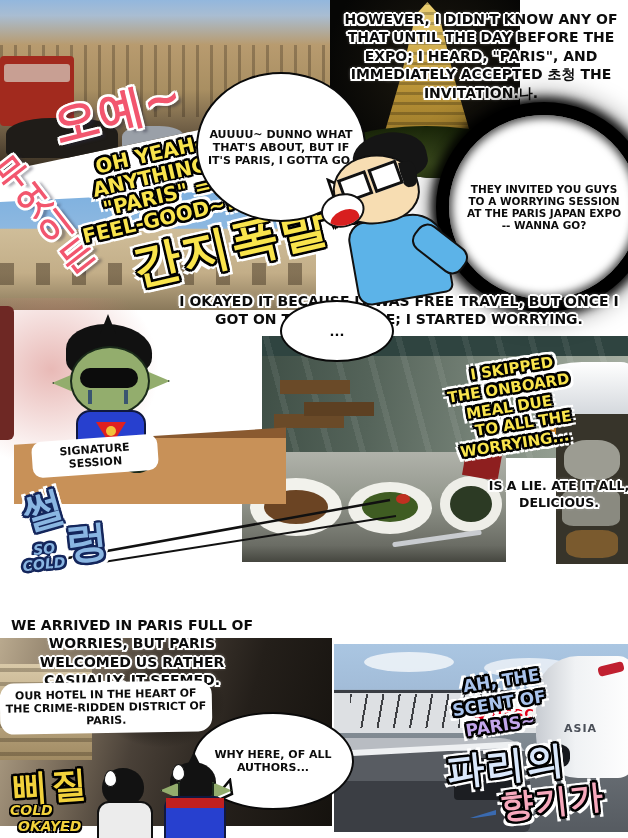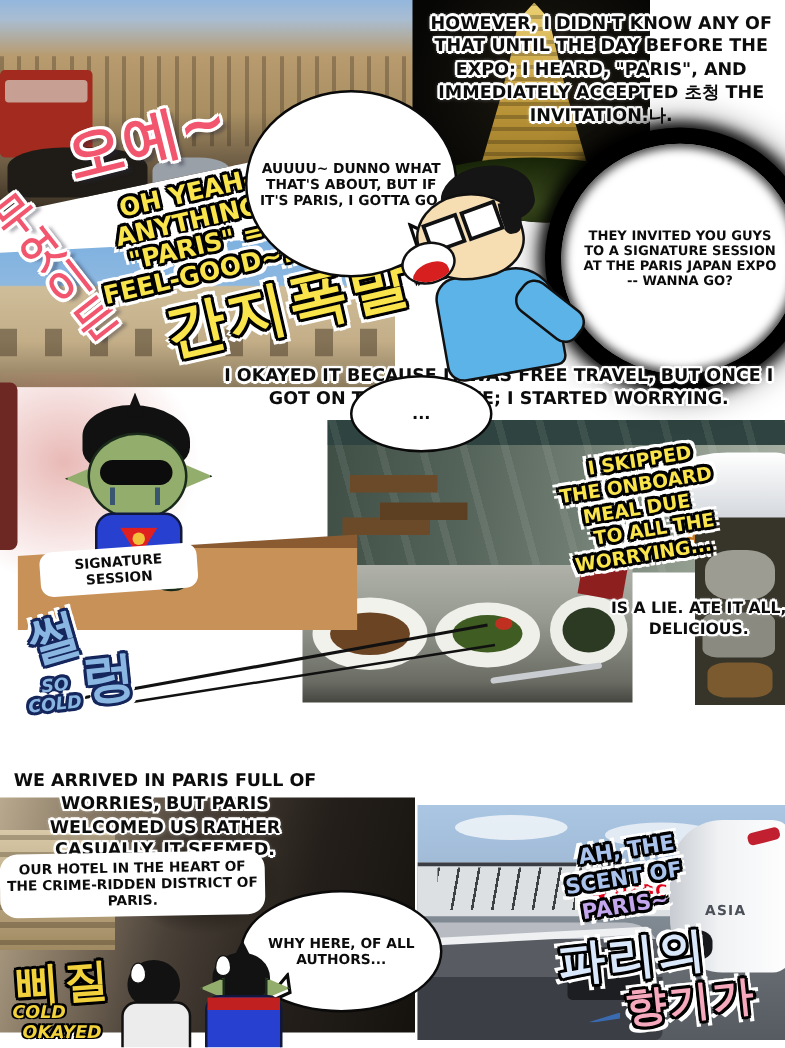--- a/index.html
+++ b/index.html
@@ -161,21 +161,21 @@
   <div class="bubble" style="left:196px;top:72px;width:150px;height:130px;z-index:6;font-size:11px;padding:8px;">
     <span>AUUUU~ DUNNO WHAT THAT'S ABOUT, BUT IF IT'S PARIS, I GOTTA GO.</span>
   </div>
   <svg class="abs" style="left:326px;top:178px;z-index:6;" width="34" height="30" viewBox="0 0 34 30">
     <polygon points="2,2 32,16 10,26" fill="#fff" stroke="#0a0a0a" stroke-width="2.5"></polygon>
   </svg>
 
   <div class="bubble" style="left:436px;top:102px;width:162px;height:156px;z-index:5;font-size:10.5px;padding:14px;
               border:13px solid #000;
               box-shadow:0 0 10px 5px rgba(0,0,0,.92),0 0 24px 9px rgba(0,0,0,.35),inset 0 0 8px 3px rgba(0,0,0,.75);">
-    <span>THEY INVITED YOU GUYS TO A SIGNATURE SESSION AT THE PARIS JAPAN EXPO -- WANNA GO?</span>
+    <span>THEY INVITED YOU GUYS TO A WORRYING SESSION AT THE PARIS JAPAN EXPO -- WANNA GO?</span>
   </div>
 
   <div class="abs" style="left:322px;top:136px;width:150px;height:158px;z-index:6;">
     <div class="ph" style="left:30px;top:80px;width:92px;height:80px;background:#5cb3e8;border:2.5px solid #111;
                 border-radius:18px 34px 8px 14px;transform:rotate(-10deg);"></div>
     <div class="ph" style="left:88px;top:98px;width:56px;height:26px;background:#5cb3e8;border:2.5px solid #111;
                 border-radius:12px;transform:rotate(38deg);"></div>
     <div class="ph" style="left:2px;top:2px;width:104px;height:92px;transform:rotate(-12deg);">
       <div class="ph" style="left:34px;top:-2px;width:74px;height:48px;background:#151515;border-radius:60% 70% 40% 30%;"></div>
       <div class="ph" style="left:8px;top:16px;width:82px;height:66px;background:#f7ddb2;border:2.5px solid #111;

